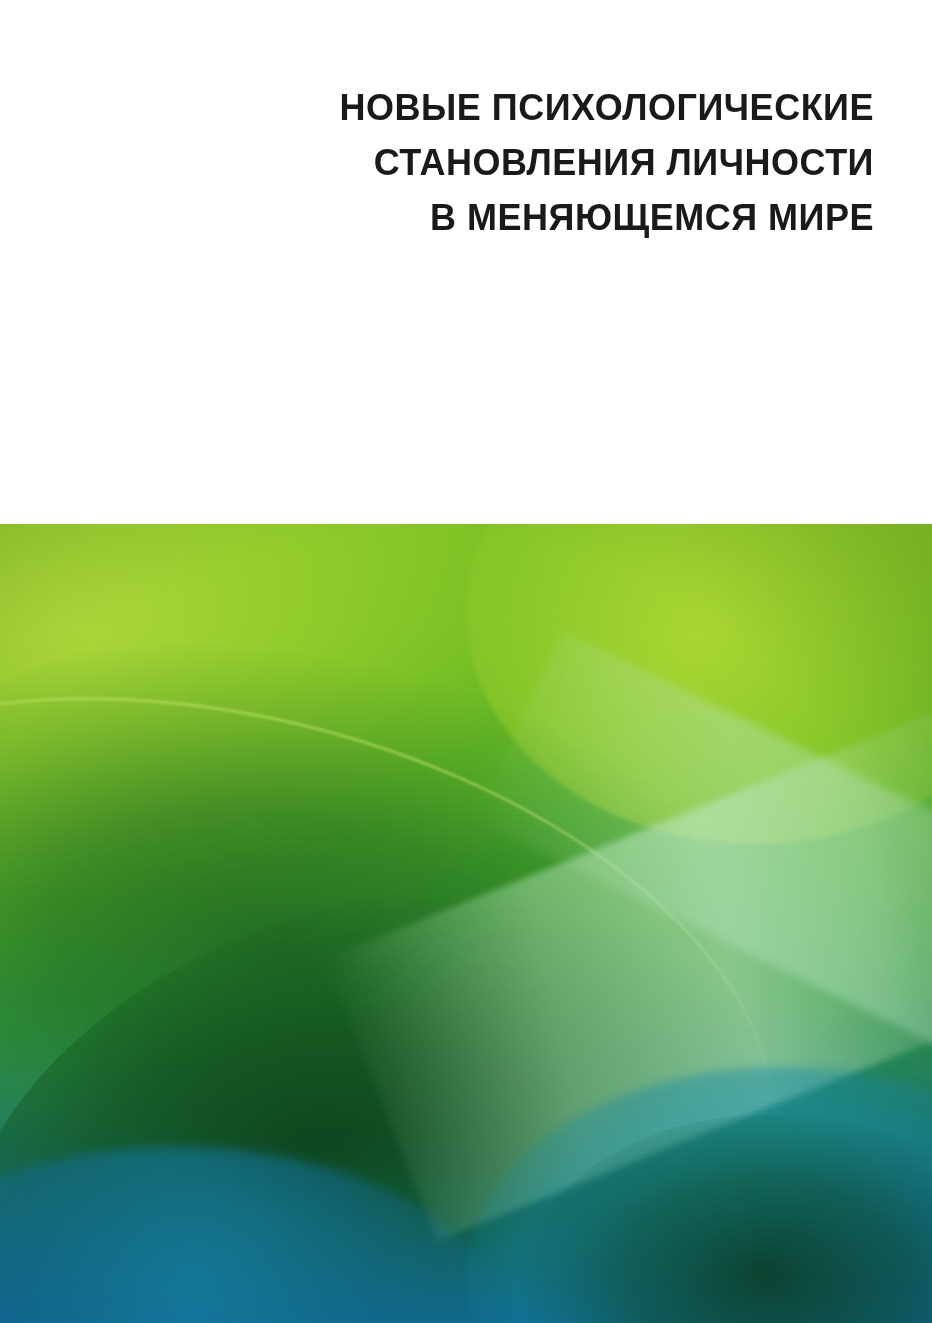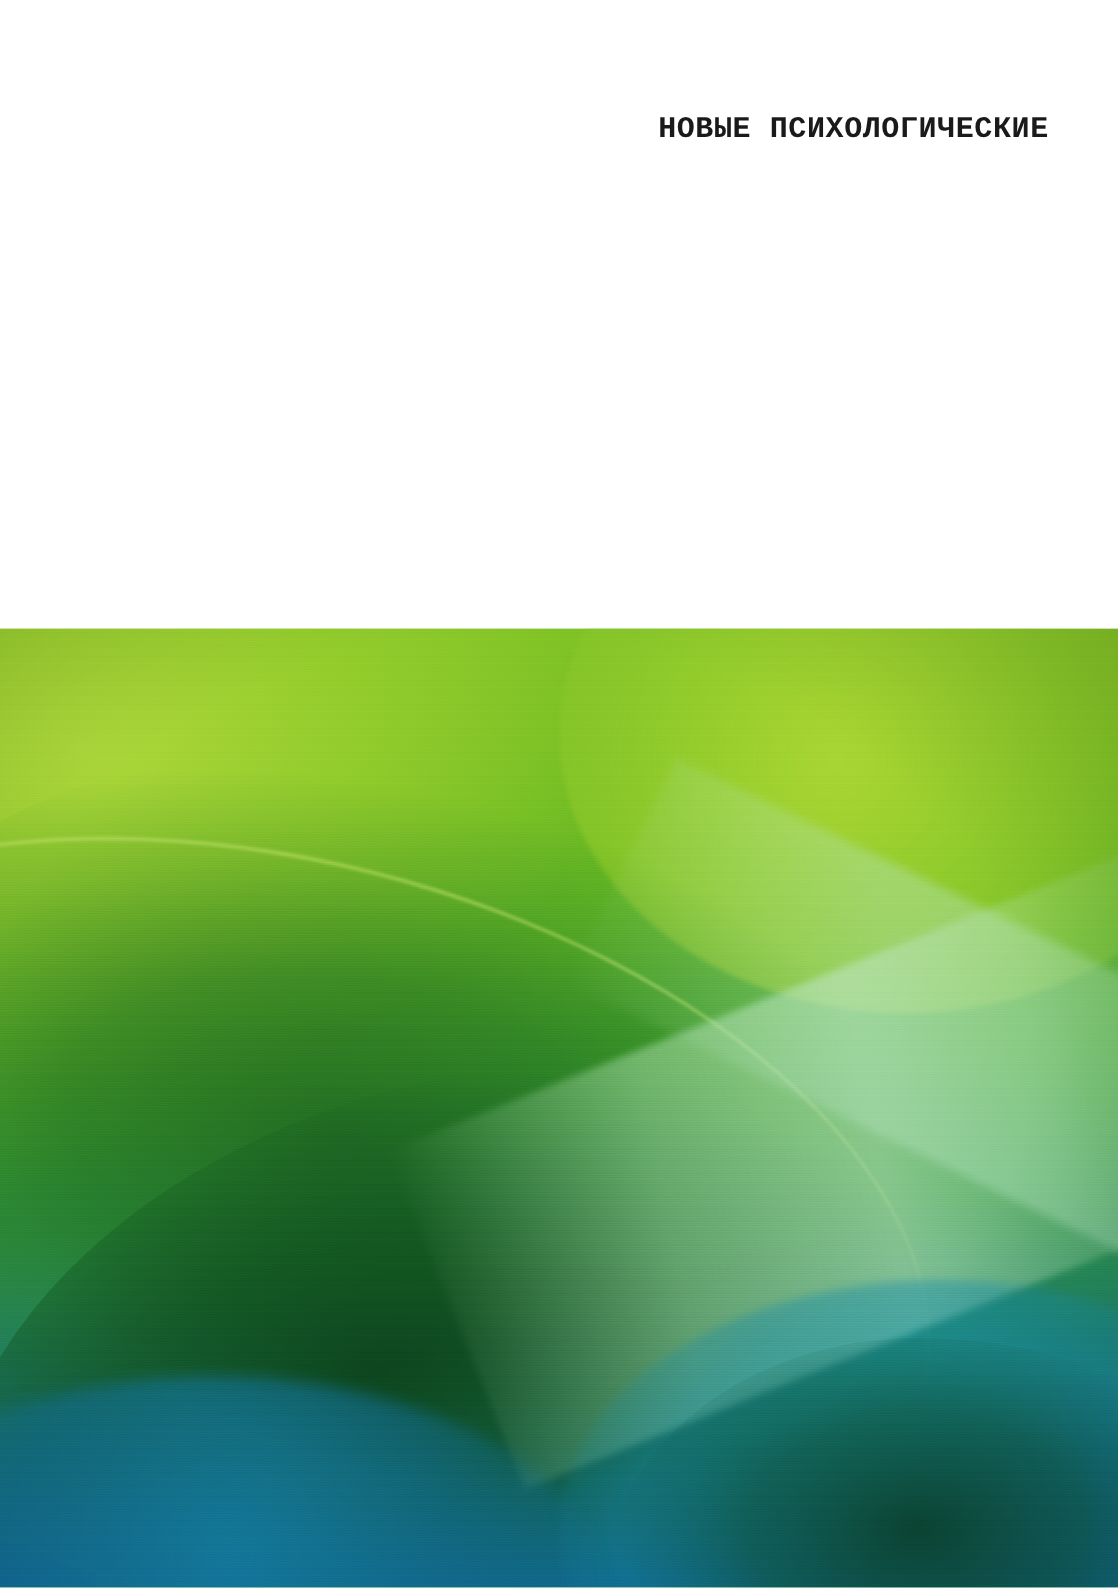--- a/index.html
+++ b/index.html
@@ -24,23 +24,23 @@
   
   .title-block {
     position: absolute;
     top: 80px;
     left: 60px;
     right: 58px;
     text-align: right;
   }
   .title-line {
     display: block;
-    font-family: Liberation Mono, monospace;
+    font-family: Liberation Sans, sans-serif;
     font-weight: bold;
-    font-size: 25px;
+    font-size: 36px;
     line-height: 55px;
     letter-spacing: 0.5px;
     color: #1a1a1a;
     text-transform: uppercase;
     white-space: nowrap;
   }
 
   
   .art-panel {
     position: absolute;
@@ -242,20 +242,22 @@
         rgba(0, 0, 0, 0.16) 100%);
   }
 </style>
 </head>
 <body>
 
 <div class="cover">
 
   <div class="title-block">
     <span class="title-line">НОВЫЕ ПСИХОЛОГИЧЕСКИЕ</span>
+    <span class="title-line">СТАНОВЛЕНИЯ ЛИЧНОСТИ</span>
+    <span class="title-line">В МЕНЯЮЩЕМСЯ МИРЕ</span>
   </div>
 
   <div class="art-panel">
     <div class="art-base"></div>
     <div class="art-sweep-1"></div>
     <div class="art-blob-tr"></div>
     <div class="art-shadow-1"></div>
     <div class="art-shadow-2"></div>
     <div class="art-arc"></div>
     <div class="art-ribbon"></div>

